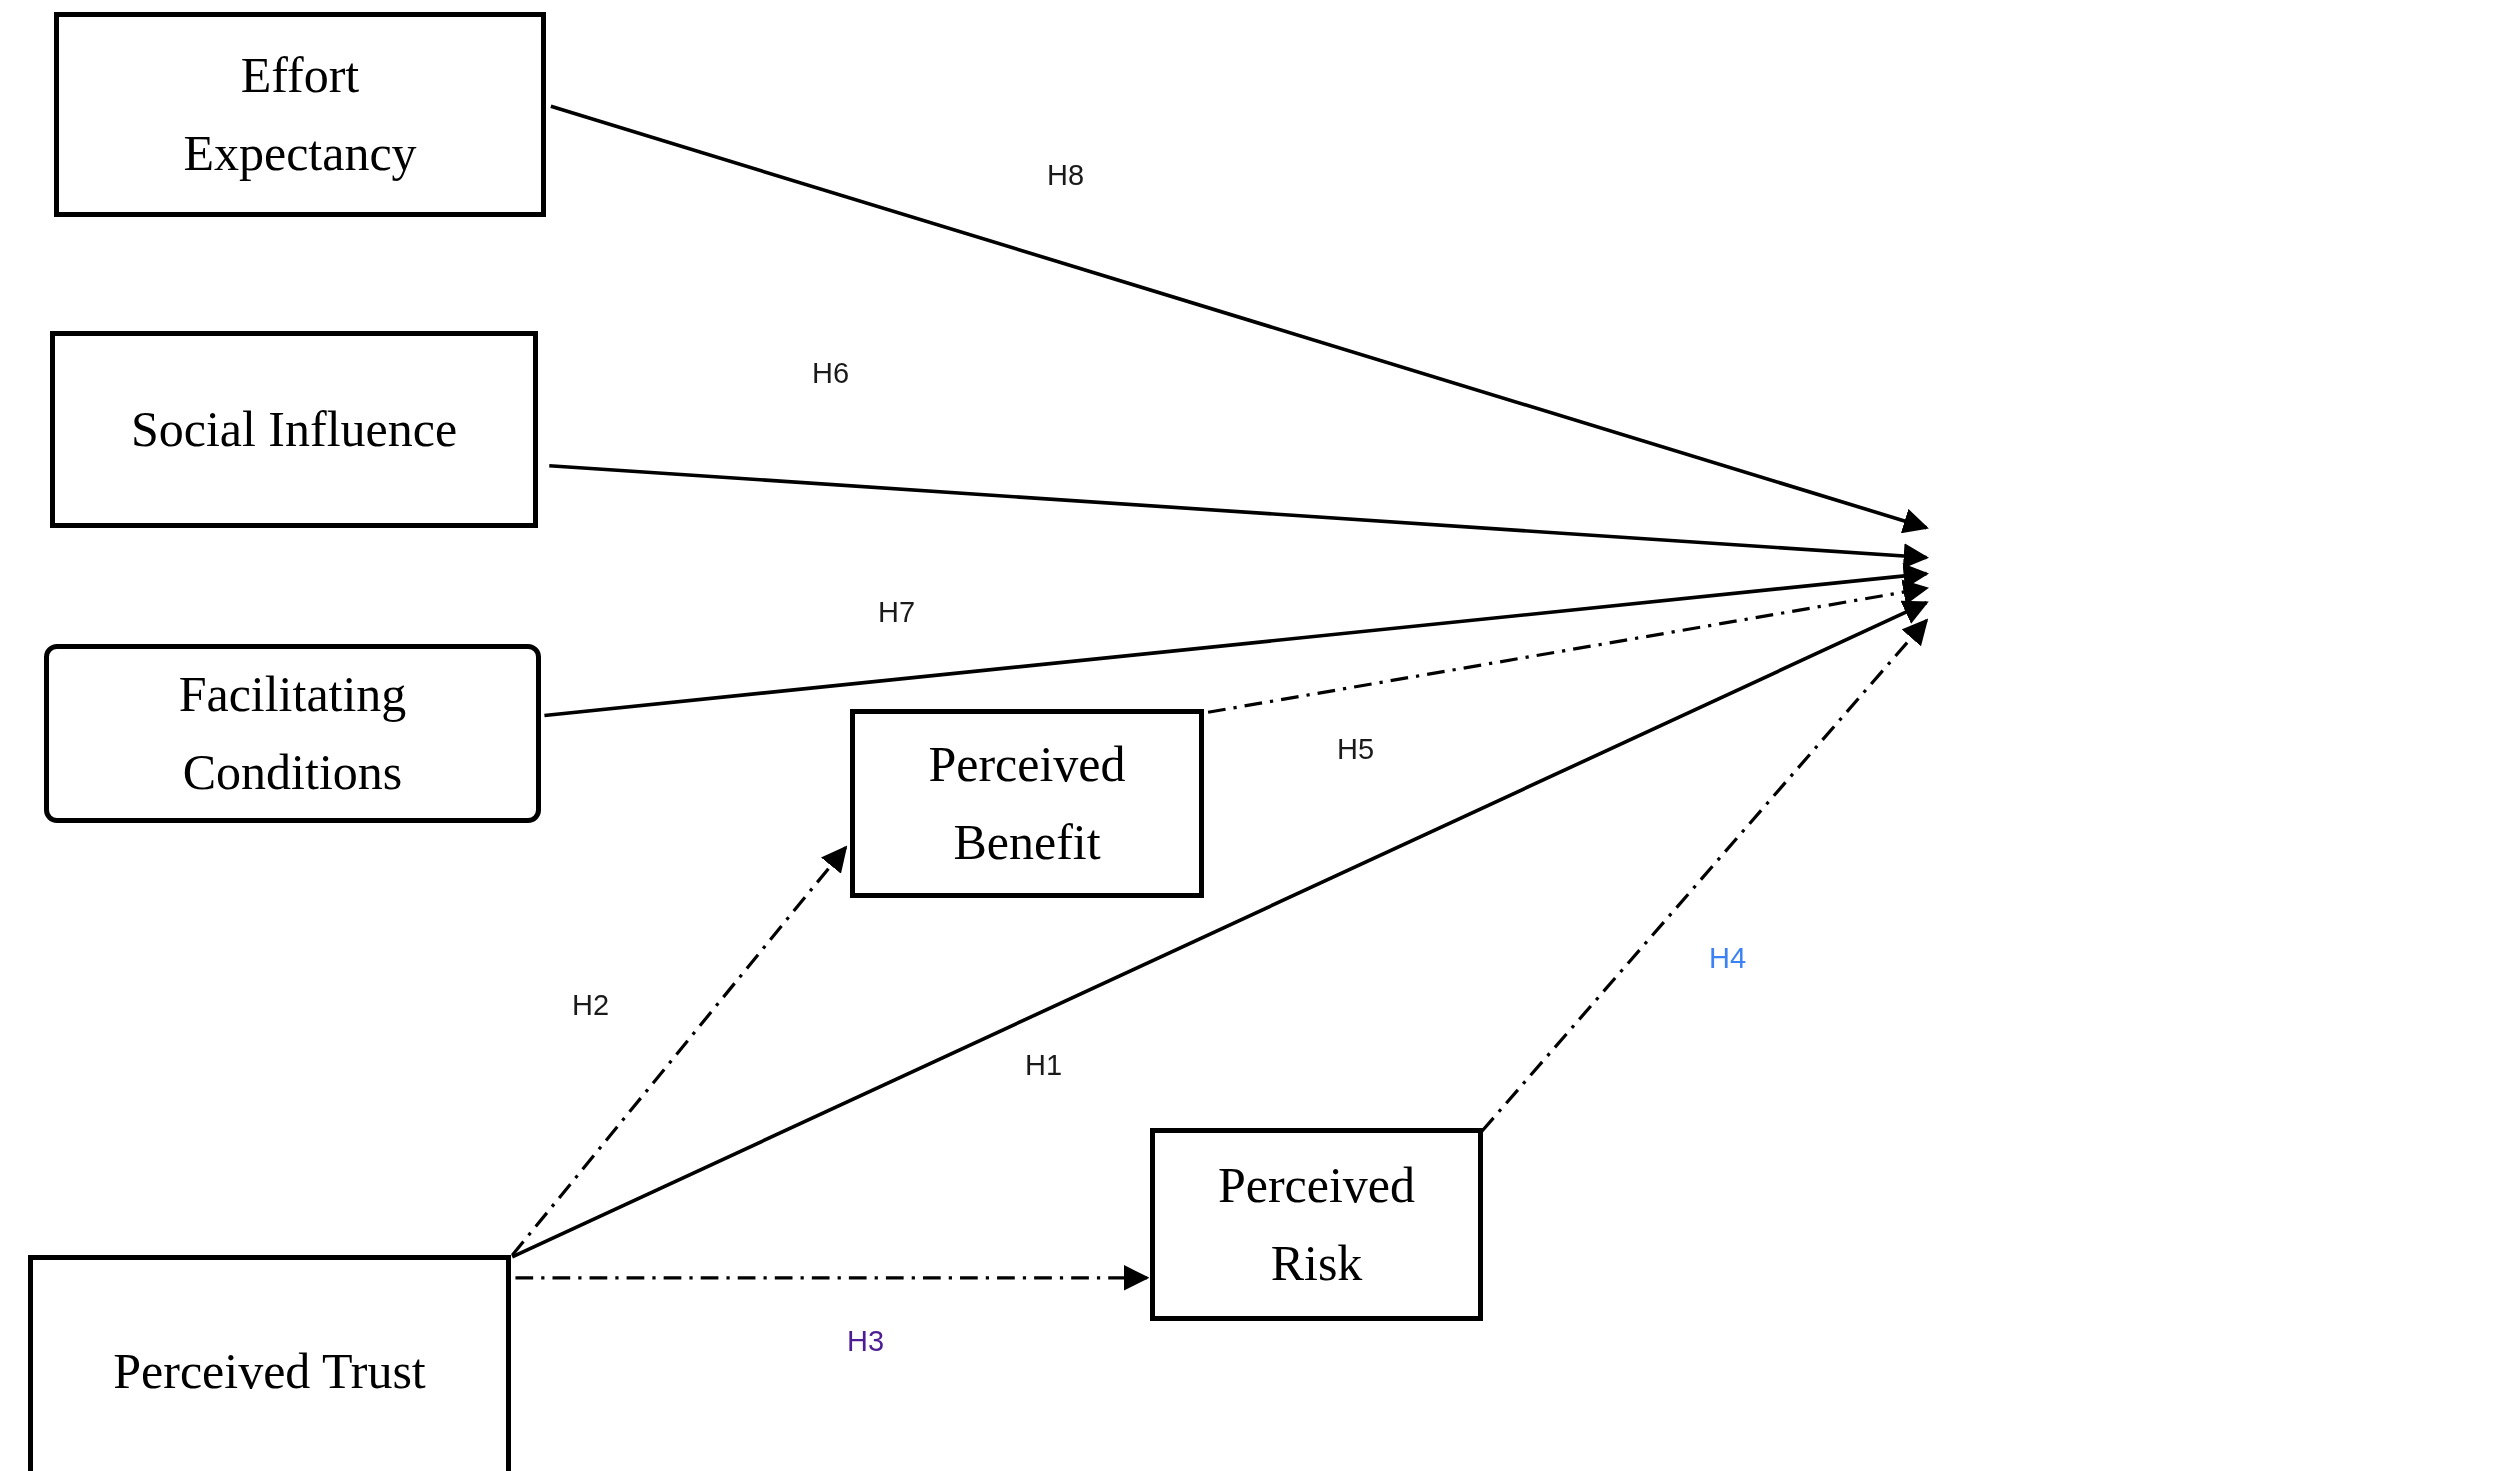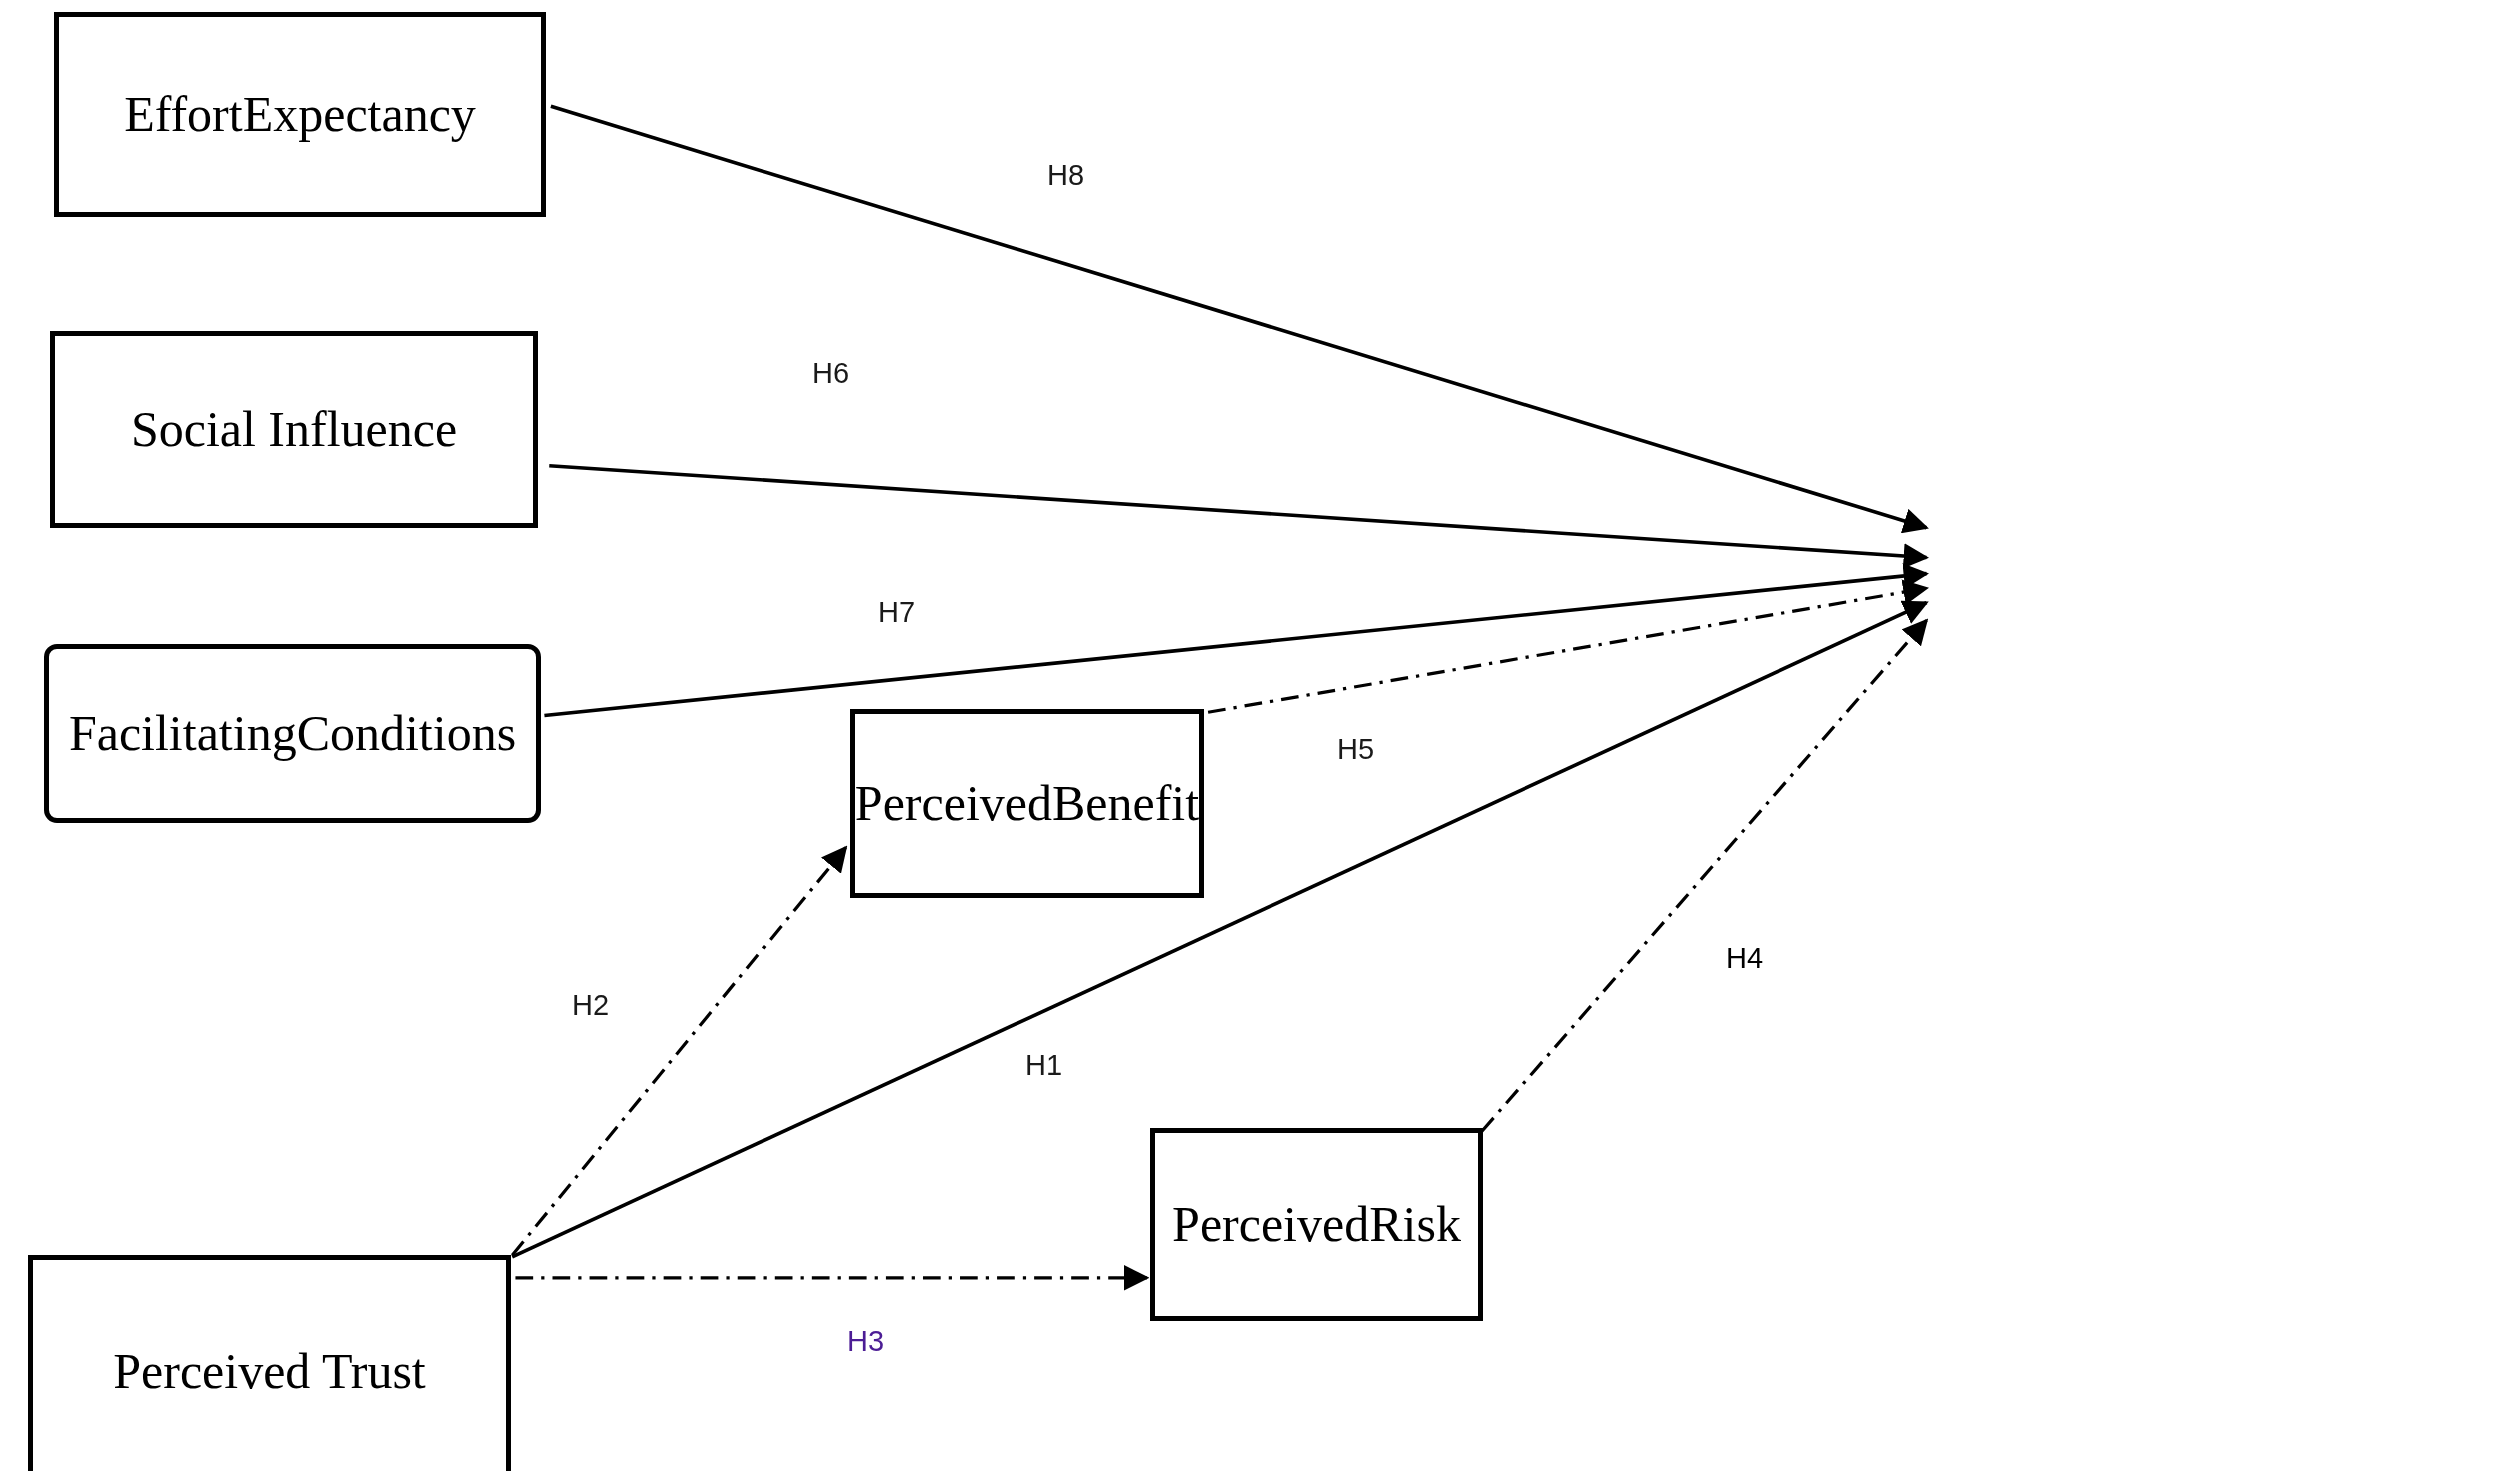--- a/index.html
+++ b/index.html
@@ -23,21 +23,21 @@
     width: 2512px;
     height: 1472px;
     pointer-events: none;
   }
   .node {
     position: absolute;
     box-sizing: border-box;
     border: 5.6px solid #000000;
     background: #ffffff;
     display: flex;
-    flex-direction: row;
+    flex-direction: column;
     align-items: center;
     justify-content: center;
     text-align: center;
     color: #000000;
     font-family: "Liberation Serif", "DejaVu Serif", serif;
     font-size: 50px;
     line-height: 1.55;
     z-index: 3;
   }
   .node .line1, .node .line2 {
@@ -110,18 +110,18 @@
     <span class="line1">Perceived</span>
     <span class="line2">Risk</span>
   </div>
 
 
   <div class="hlabel" style="left: 1047px; top: 161px; color: rgb(26, 26, 26);">H8</div>
   <div class="hlabel" style="left: 812px; top: 359px; color: rgb(26, 26, 26);">H6</div>
   <div class="hlabel" style="left: 878px; top: 598px; color: rgb(26, 26, 26);">H7</div>
   <div class="hlabel" style="left: 1337px; top: 735px; color: rgb(26, 26, 26);">H5</div>
   <div class="hlabel" style="left: 1025px; top: 1051px; color: rgb(26, 26, 26);">H1</div>
-  <div class="hlabel" style="left: 1709px; top: 944px; color: #000000; margin-left: 17px;">H4</div>
+  <div class="hlabel" style="left: 1709px; top: 944px; color: #3b82f6;">H4</div>
   <div class="hlabel" style="left: 572px; top: 991px; color: rgb(26, 26, 26);">H2</div>
   <div class="hlabel" style="left: 847px; top: 1327px; color: #4c1d95; text-align: right;">H3</div>
 
 </div>
 
 
 </body></html>

